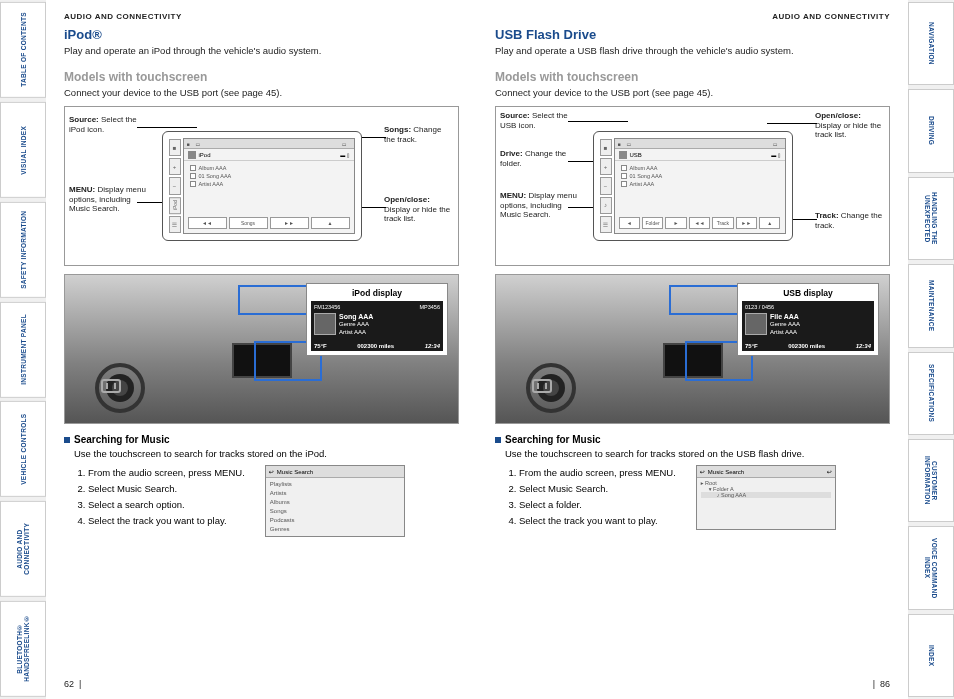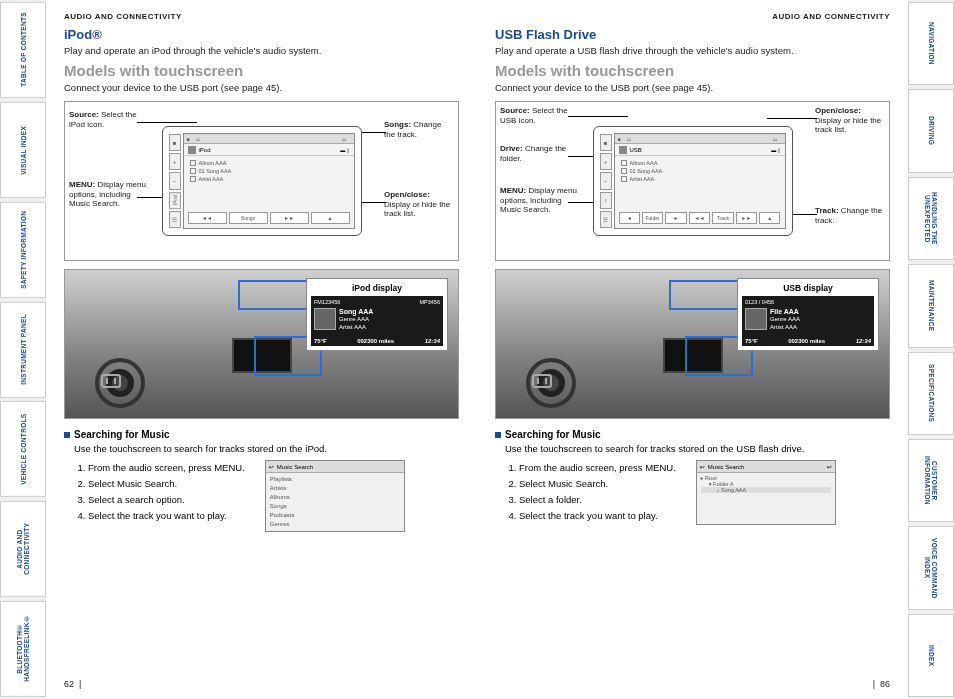--- a/index.html
+++ b/index.html
@@ -6,22 +6,22 @@
   body { font-family: Arial, Helvetica, sans-serif; font-size: 9px; background: #f0f0f0; width: 954px; height: 699px; position: relative; overflow: hidden; }
   .page { position: absolute; top: 0; left: 46px; width: 862px; height: 699px; background: #fff; display: flex; }
   .left-tabs { position: absolute; top: 0; left: 0; width: 46px; height: 699px; display: flex; flex-direction: column; }
   .right-tabs { position: absolute; top: 0; right: 0; width: 46px; height: 699px; display: flex; flex-direction: column; }
   .tab { background: #fff; border: 1px solid #ccc; margin: 2px 0; display: flex; align-items: center; justify-content: center; color: #1a4b8c; font-size: 6.5px; font-weight: bold; writing-mode: vertical-rl; transform: rotate(180deg); padding: 6px 0; text-align: center; flex: 1; letter-spacing: 0.3px; }
   .right-tabs .tab { transform: rotate(0deg); }
   .col { width: 50%; padding: 12px 18px 6px 18px; position: relative; }
   .hdr { font-size: 8px; font-weight: bold; color: #222; letter-spacing: 0.5px; margin-bottom: 6px; }
   .col.right .hdr { text-align: right; }
   .title { color: #1a4b8c; font-size: 13px; font-weight: bold; margin-bottom: 3px; }
-  .intro { font-size: 9.5px; color: #222; margin-bottom: 6px; }
-  .sub { color: #999; font-weight: bold; font-size: 15px; margin-bottom: 3px; }
+  .intro { font-size: 9.5px; color: #222; margin-bottom: 14px; }
+  .sub { color: #999; font-weight: bold; font-size: 12px; margin-bottom: 3px; }
   .body { font-size: 9.5px; color: #222; margin-bottom: 8px; }
   .diagram-box { border: 1px solid #999; padding: 10px 4px; margin-bottom: 8px; height: 160px; position: relative; background: #fff; }
   .screen { position: absolute; left: 50%; top: 50%; transform: translate(-50%, -50%); width: 200px; height: 110px; background: #fff; border: 1px solid #555; border-radius: 6px; }
   .screen-inner { position: absolute; left: 20px; top: 6px; right: 6px; bottom: 6px; border: 1px solid #888; background: #f3f3f3; }
   .screen-side { position: absolute; left: 6px; top: 6px; width: 12px; bottom: 6px; display: flex; flex-direction: column; }
   .side-btn { flex: 1; border: 1px solid #999; background: #eee; margin: 1px 0; font-size: 6px; display: flex; align-items: center; justify-content: center; color: #666; }
   .topbar { height: 10px; background: #ddd; border-bottom: 1px solid #aaa; display: flex; align-items: center; padding: 0 3px; font-size: 5px; color: #555; gap: 2px; }
   .topbar span { margin-right: 4px; }
   .srcrow { height: 12px; display: flex; align-items: center; padding: 0 4px; border-bottom: 1px solid #ccc; font-size: 6px; gap: 3px; }
   .srcicon { width: 8px; height: 8px; background: #888; }

